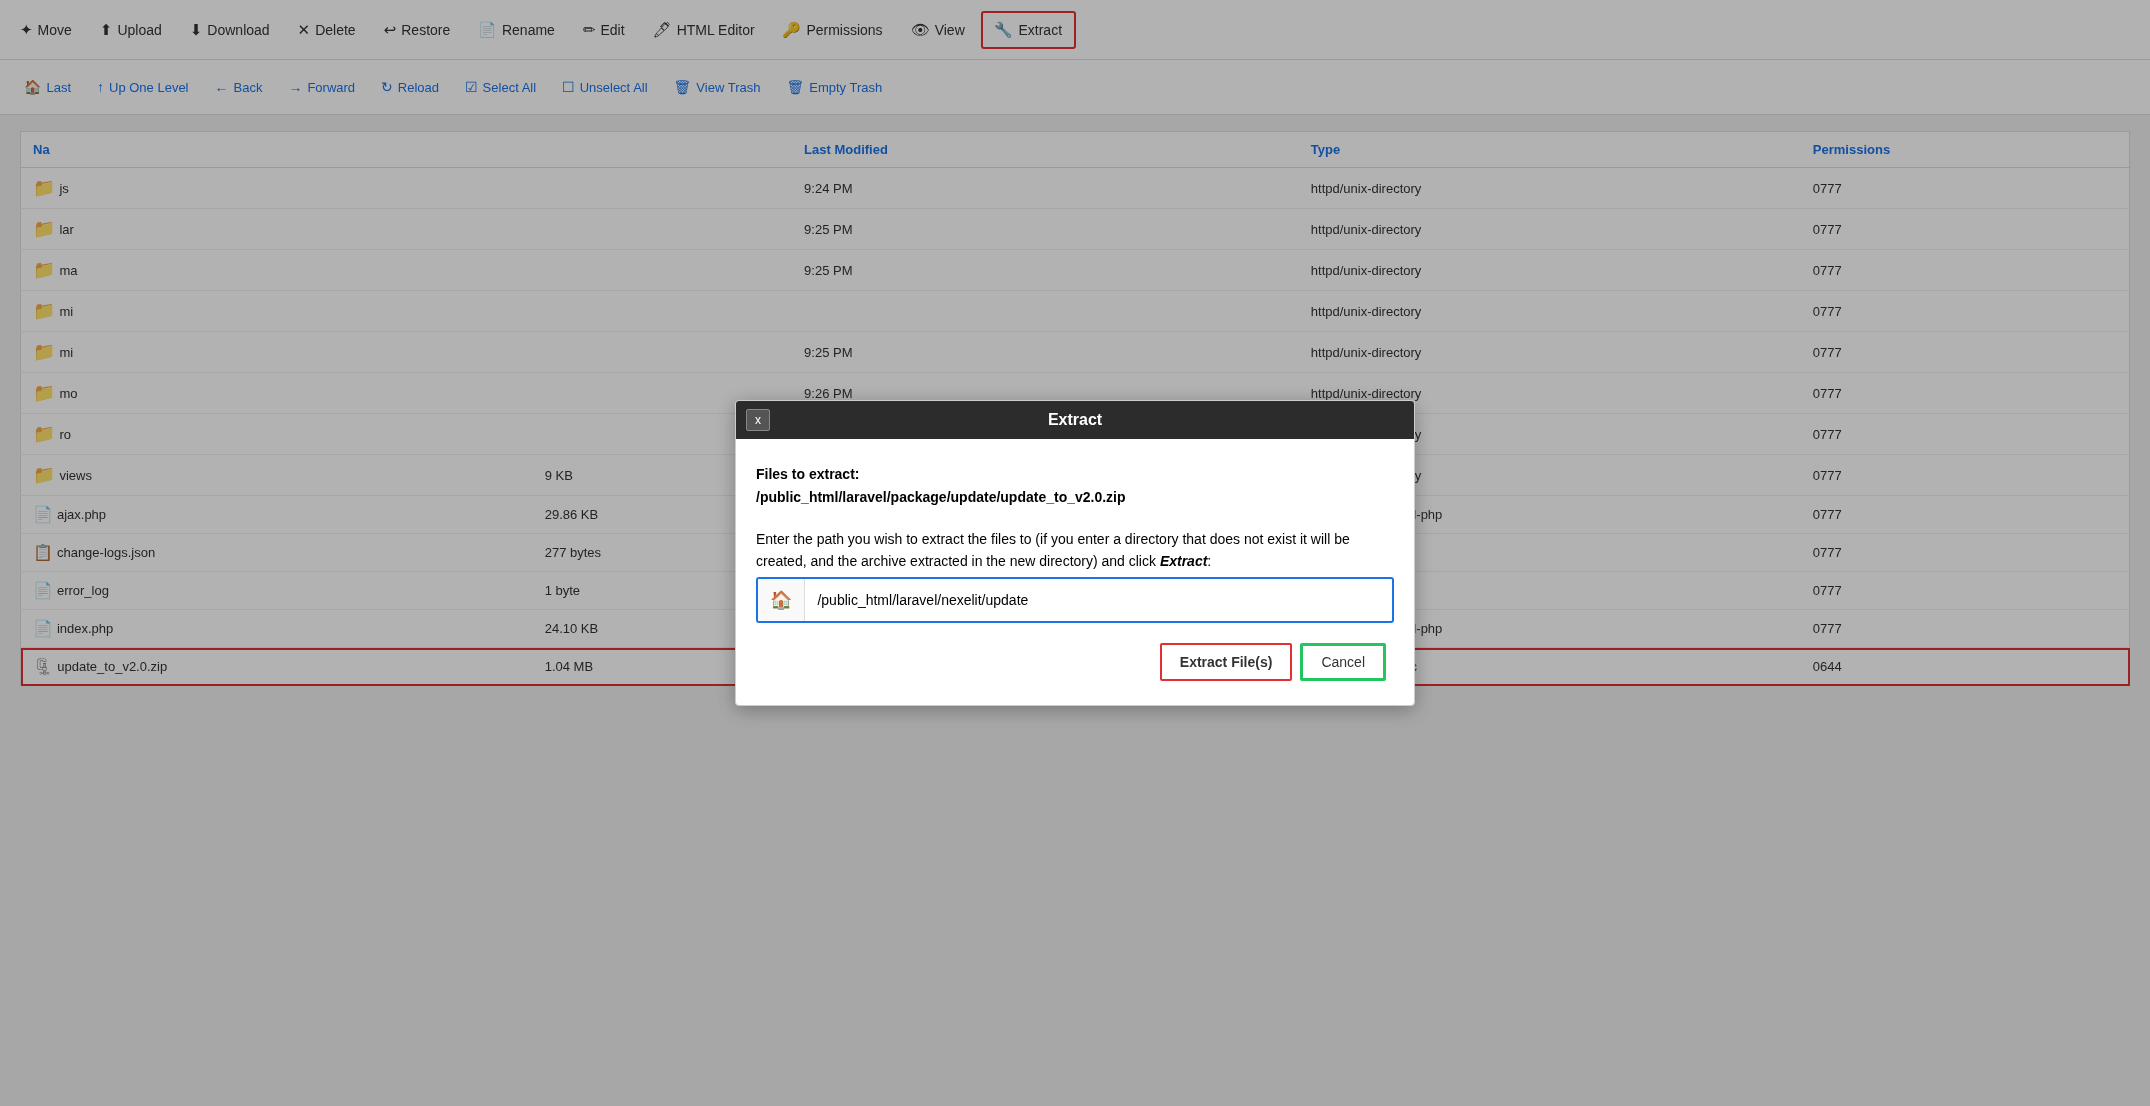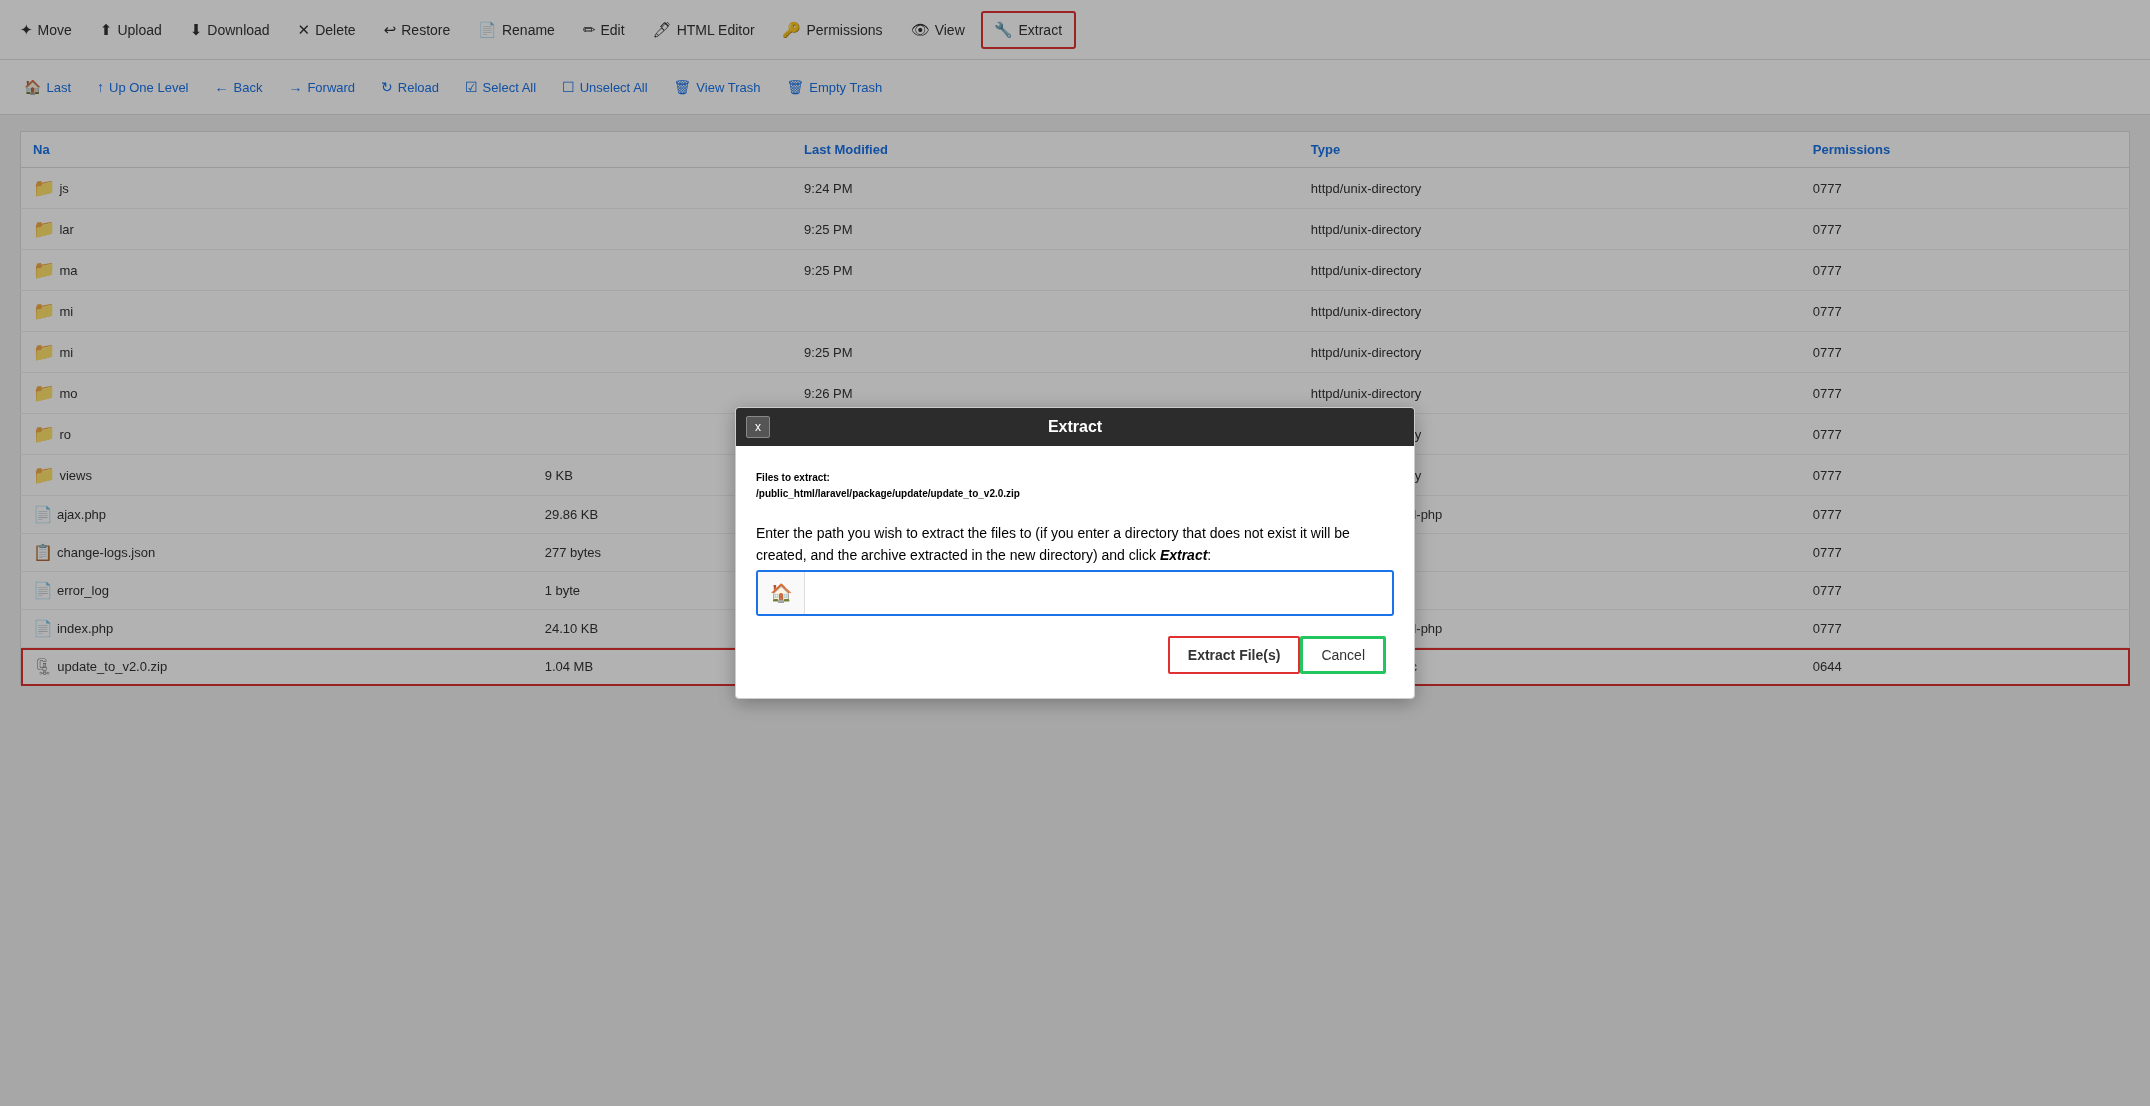--- a/index.html
+++ b/index.html
@@ -139,21 +139,21 @@
       font-size: 12px;
       display: flex;
       align-items: center;
       justify-content: center;
       border-radius: 2px;
     }
     .modal-body {
       padding: 24px 20px 20px;
     }
     .modal-files-info {
-      font-size: 10px;
+      font-size: 14px;
       margin-bottom: 20px;
       line-height: 1.6;
     }
     .modal-files-info .label { font-weight: bold; }
     .modal-files-info .filepath { font-weight: bold; }
     .modal-instruction {
       font-size: 14px;
       margin-bottom: 4px;
       line-height: 1.6;
     }
@@ -176,21 +176,21 @@
     .modal-input {
       flex: 1;
       padding: 10px 12px;
       border: none;
       outline: none;
       font-size: 14px;
     }
     .modal-footer {
       display: flex;
       justify-content: flex-end;
-      gap: 0;
+      gap: 8px;
       padding: 0 8px 4px 0;
     }
     .btn-extract {
       padding: 8px 18px;
       background: #fff;
       border: 2px solid #e03030;
       color: #333;
       font-size: 14px;
       font-weight: bold;
       cursor: pointer;
@@ -477,20 +477,21 @@
       <div class="modal-files-info">
         <span class="label">Files to extract:</span><br>
         <span class="filepath">/public_html/laravel/package/update/update_to_v2.0.zip</span>
       </div>
       <div class="modal-instruction">
         <span>Enter the path you wish to extract the files to (if you enter a directory that does not exist it will be created, and the archive extracted in the new directory) and click</span>
         <em>Extract</em><span>:</span>
       </div>
       <div class="modal-input-row">
         <span class="modal-input-icon">🏠</span>
+        <input class="modal-input" type="text" id="extract-path-input" value="/public_html/laravel/nexelit/update" style="">
       </div>
       <div class="modal-footer">
         <button class="btn-extract">Extract File(s)</button>
         <button class="btn-cancel">Cancel</button>
       </div>
     </div>
   </div>
 </div>
 
 </body></html>

